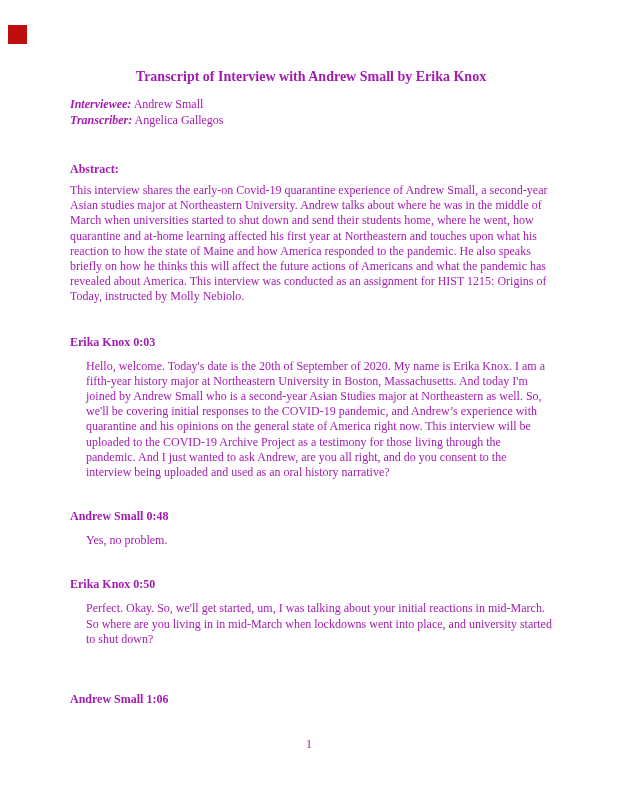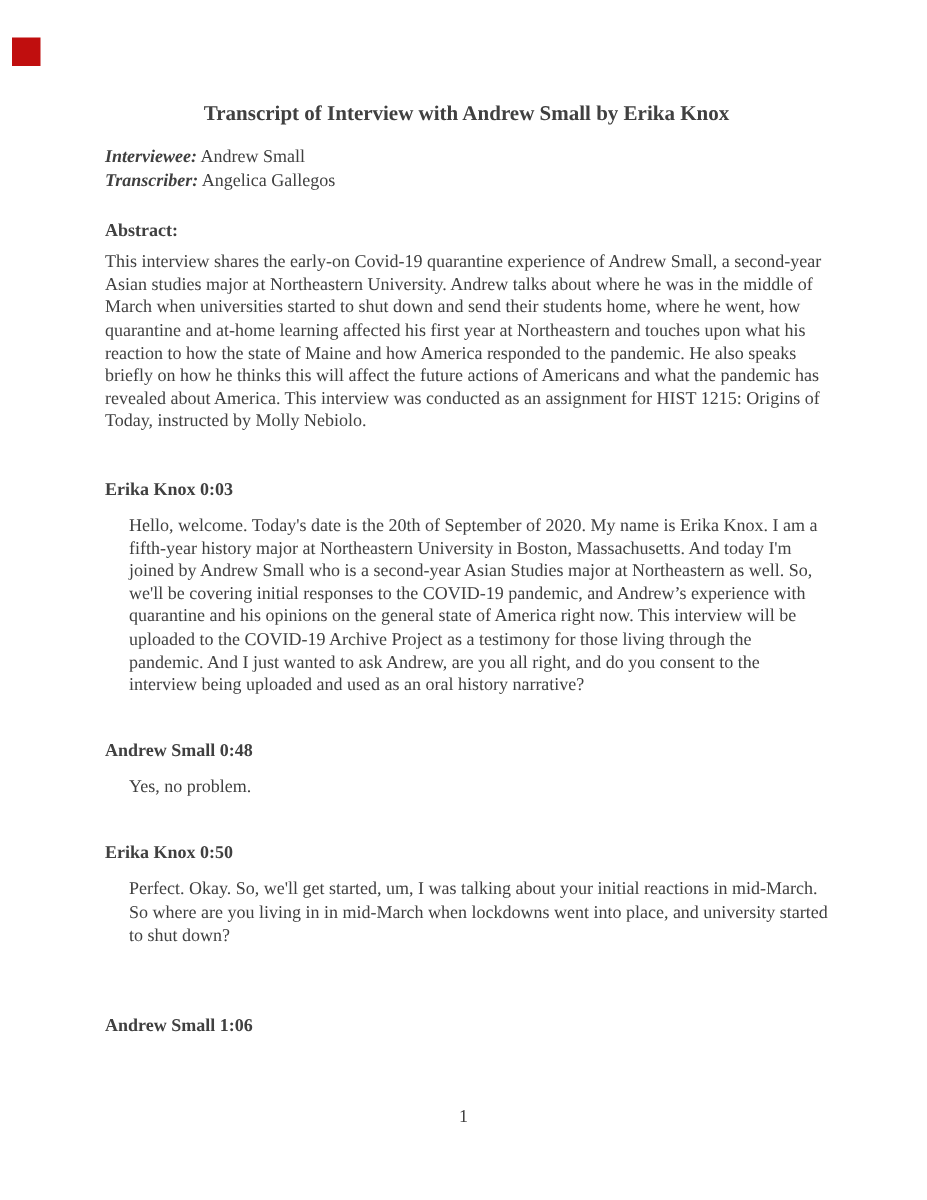--- a/index.html
+++ b/index.html
@@ -5,21 +5,21 @@
   html, body {
     margin: 0;
     padding: 0;
     background: #ffffff;
   }
   .sheet {
     position: relative;
     width: 618px;
     height: 800px;
     background: #ffffff;
-    color: #404040;
+    color: #a21caf;
     font-family: "Liberation Serif", "DejaVu Serif", serif;
     font-size: 12px;
     line-height: 15.2px;
     overflow: hidden;
   }
   .red-marker {
     position: absolute;
     left: 8px;
     top: 25px;
     width: 19px;
@@ -43,21 +43,21 @@
   }
   .meta-line {
     line-height: 15.5px;
   }
   .meta-label {
     font-weight: bold;
     font-style: italic;
   }
   .abstract-heading {
     font-weight: bold;
-    margin-top: 18px;
+    margin-top: 34px;
     line-height: 15px;
   }
   .abstract-body {
     margin: 6px 0 0 0;
   }
   .speaker-line {
     font-weight: bold;
     margin-top: 29px;
     line-height: 15px;
   }

